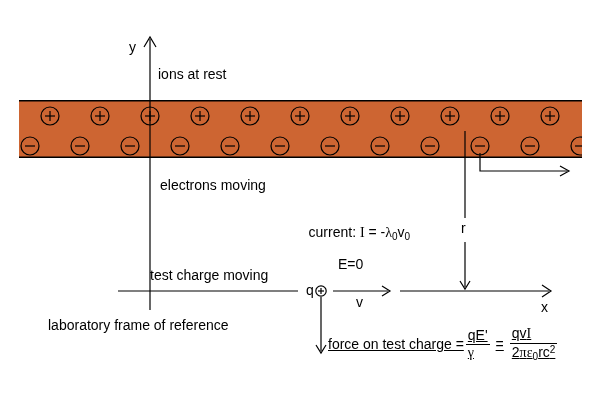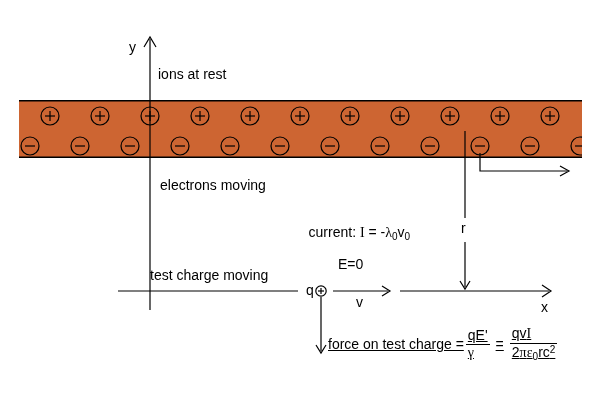--- a/index.html
+++ b/index.html
@@ -205,20 +205,21 @@
   <div class="lbl" style="left:338px; top:256px;text-align:center;">E=0</div>
 
   <div class="lbl" style="left:150px; top:267px;">test charge moving</div>
 
   <div class="lbl" style="left:306px; top:282px;">q</div>
 
   <div class="lbl" style="left:356px; top:294px;">v</div>
 
   <div class="lbl" style="left:541px; top:299px;">x</div>
 
+  <div class="lbl" style="left:48px; top:317px;">laboratory frame of reference</div>
 
   <div class="force-row">
     <span>force on test charge =</span>
     <span class="frac">
       <span class="num">qE'</span>
       <span class="bar"></span>
       <span class="den sym">γ</span>
     </span>
     <span class="eq">=</span>
     <span class="frac">

